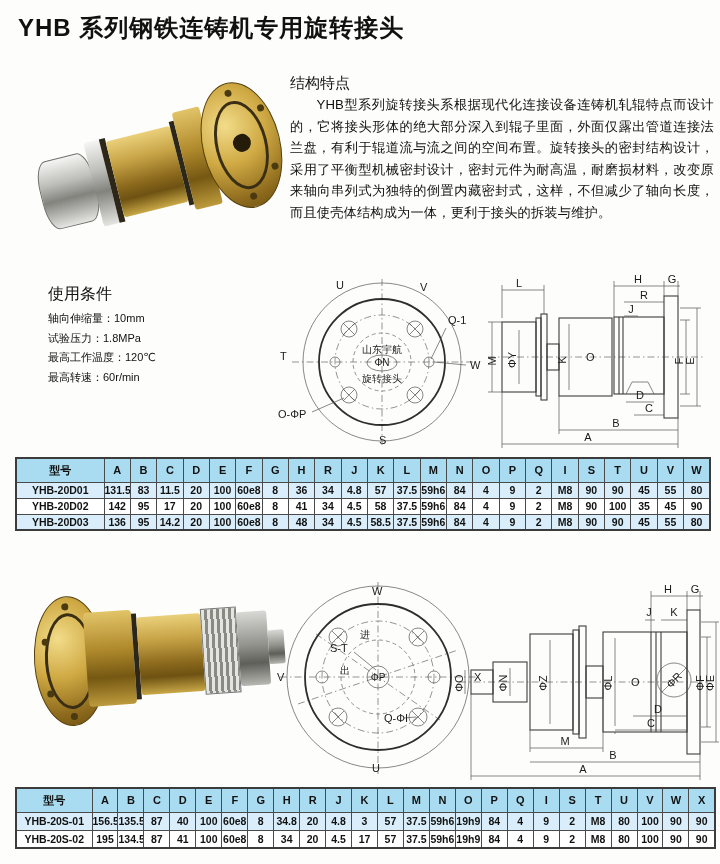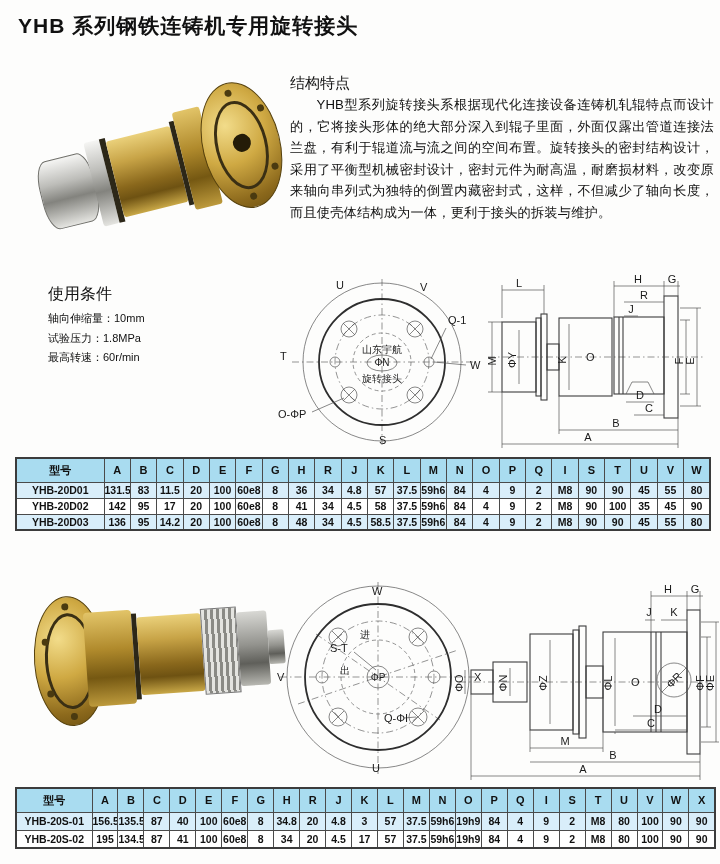--- a/index.html
+++ b/index.html
@@ -4,21 +4,21 @@
 <style>
   * { margin:0; padding:0; box-sizing:border-box; }
   html,body { width:720px; height:864px; }
   body {
     position:relative; background:#fdfdfc; overflow:hidden;
     font-family:"Liberation Sans","DejaVu Sans",sans-serif; color:#111;
   }
   .abs { position:absolute; }
 
   
-  .page-title { left:18px; top:12px; font-size:21px; font-weight:bold; letter-spacing:1px; }
+  .page-title { left:18px; top:12px; font-size:24px; font-weight:bold; letter-spacing:1px; }
   .sec-head  { font-size:15px; font-weight:normal; }
   .features-head { left:290px; top:74px; }
   .features-body {
     left:290px; top:94px; width:424px; font-size:13.2px; line-height:21.5px;
     text-align:justify; text-indent:2em; letter-spacing:0.2px;
   }
   .cond-head { left:48px; top:284px; font-size:16px; }
   .cond-list { left:48px; top:309px; font-size:11px; line-height:19.5px; }
   .cond-list div { white-space:nowrap; }
 
@@ -94,20 +94,21 @@
   </div>
 </div>
 
 <div class="abs sec-head features-head">结构特点</div>
 <div class="abs features-body">YHB型系列旋转接头系根据现代化连接设备连铸机轧辊特点而设计的，它将接头形体的绝大部分深入到辊子里面，外面仅露出管道连接法兰盘，有利于辊道流与流之间的空间布置。旋转接头的密封结构设计，采用了平衡型机械密封设计，密封元件为耐高温，耐磨损材料，改变原来轴向串列式为独特的倒置内藏密封式，这样，不但减少了轴向长度，而且使壳体结构成为一体，更利于接头的拆装与维护。</div>
 
 <div class="abs sec-head cond-head">使用条件</div>
 <div class="abs cond-list">
   <div>轴向伸缩量：10mm</div>
   <div>试验压力：1.8MPa</div>
+  <div>最高工作温度：120℃</div>
   <div>最高转速：60r/min</div>
 </div>
 
 <svg style="left:278px;top:276px;" width="212" height="172" viewBox="0 0 212 172">
   <line class="cl" x1="14" y1="86" x2="196" y2="86"></line>
   <line class="cl" x1="104" y1="3" x2="104" y2="169"></line>
   <circle class="thin" cx="104" cy="86" r="79"></circle>
   <circle class="lnb" cx="104" cy="86" r="63"></circle>
   <circle class="cl" cx="104" cy="86" r="47"></circle>
   <circle class="dash" cx="104" cy="86" r="29"></circle>

